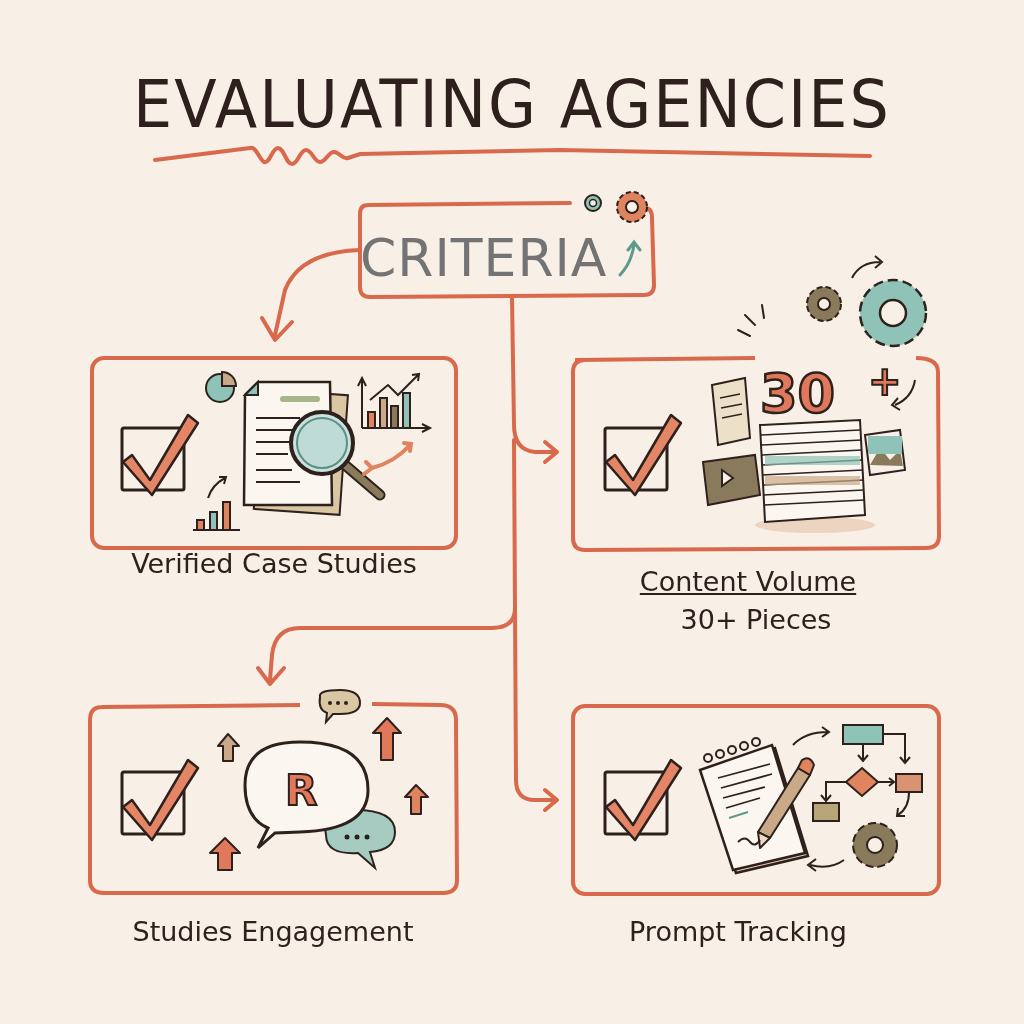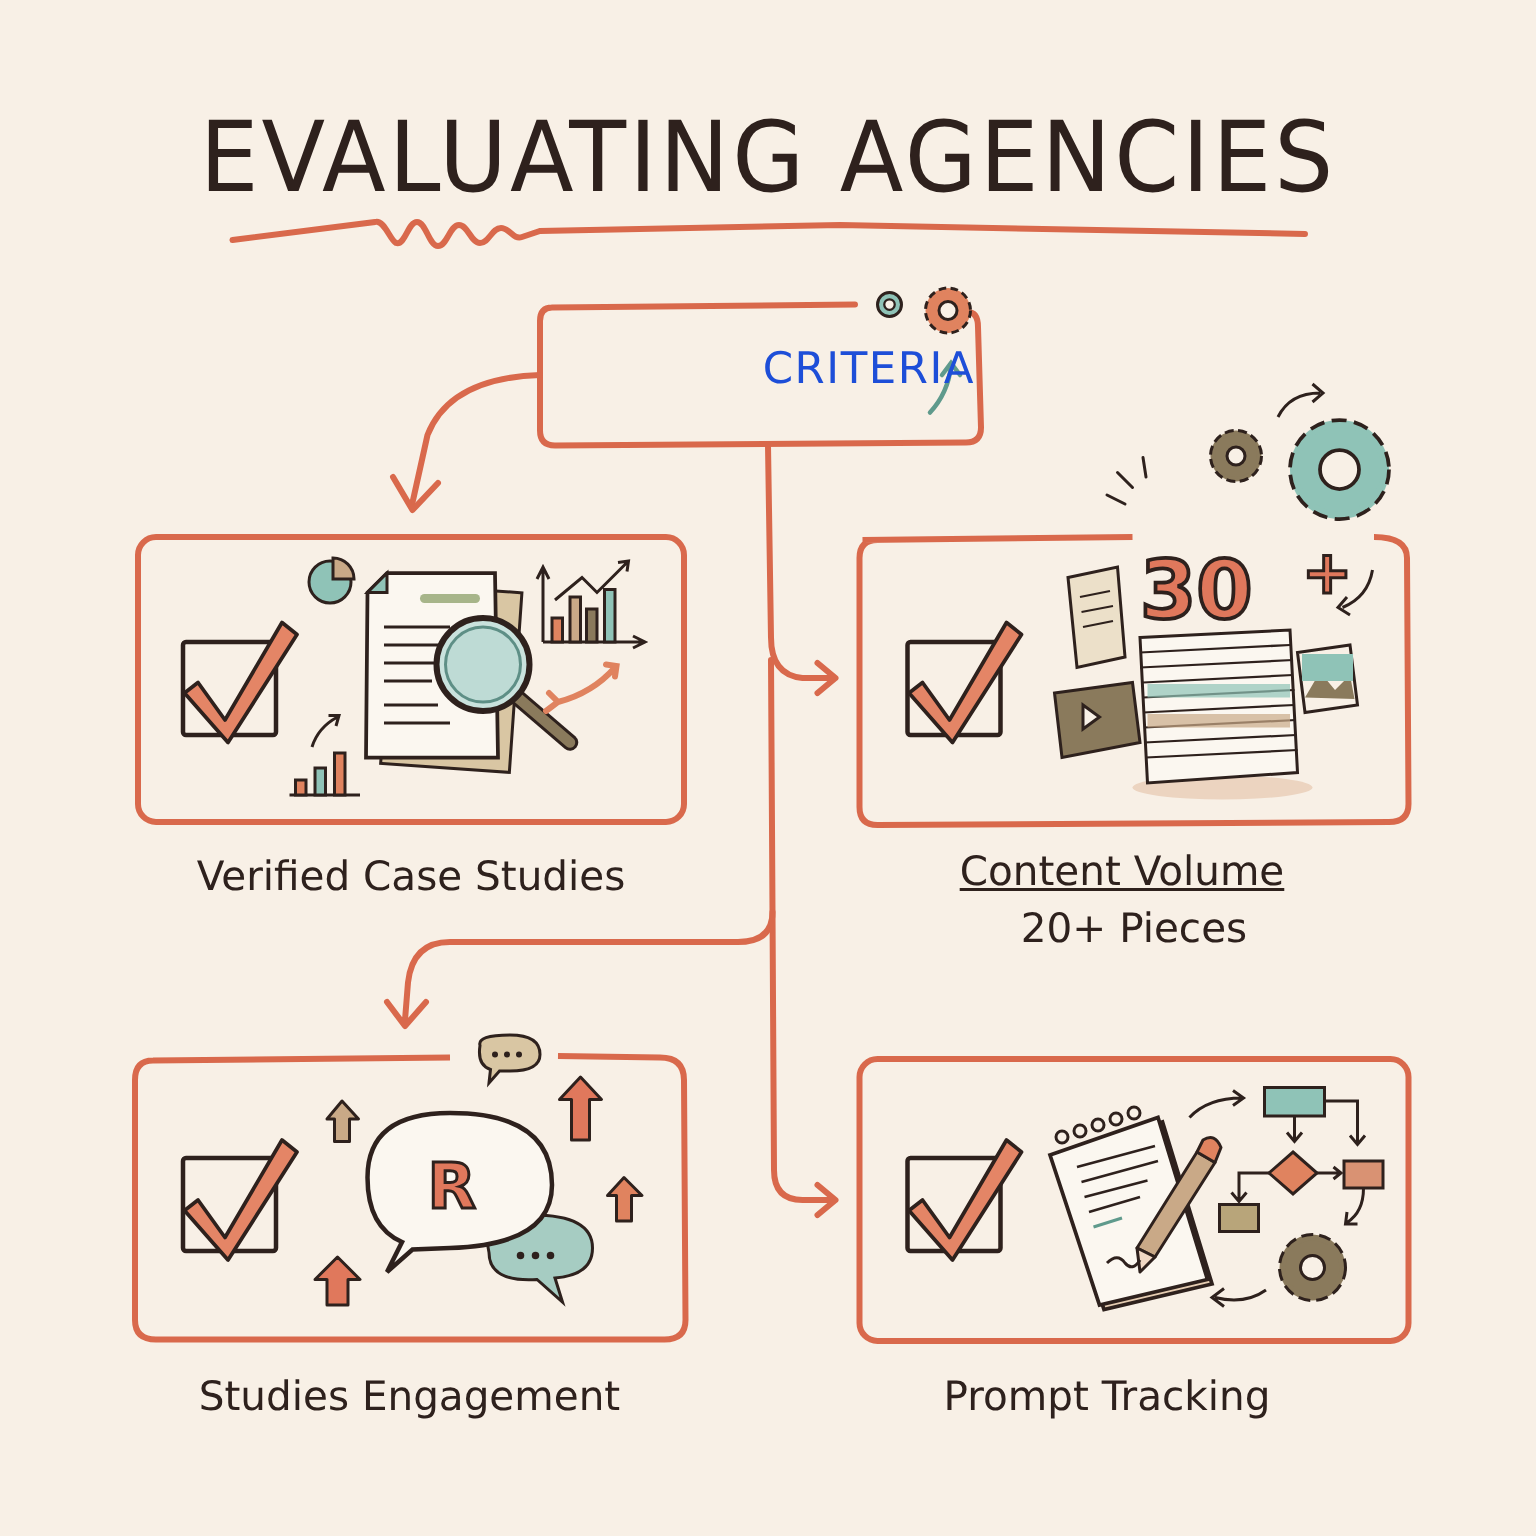--- a/index.html
+++ b/index.html
@@ -2,21 +2,21 @@
 <html><head>
 <meta charset="utf-8">
 <style>
   html, body { margin:0; padding:0; }
   body { width:1024px; height:1024px; background:#f8f0e6; position:relative; overflow:hidden;
          font-family:"DejaVu Sans", sans-serif; color:#2e211d; }
   .abs { position:absolute; }
   svg.layer { position:absolute; left:0; top:0; }
   .title { left:0; width:1024px; top:68px; text-align:center; font-size:62px; letter-spacing:2px;
            font-family:"DejaVu Sans", sans-serif; font-weight:normal; color:#2e211d; transform:scaleY(1.05); }
-  .criteria-text { left:360px; width:290px; top:228px; text-align:right; font-size:29px; letter-spacing:1px; color:#1d4ed8; }
+  .criteria-text { left:360px; width:290px; top:228px; text-align:left; font-size:52px; letter-spacing:1px; color:#737373; }
   .label { text-align:center; font-size:27px; color:#2e211d; line-height:40px; }
 </style>
 </head>
 <body>
 
 <div class="abs title">EVALUATING AGENCIES</div>
 
 <svg class="layer" width="1024" height="1024" viewBox="0 0 1024 1024">
 
   <path d="M155 160 L250 148 C256 146,260 160,264 162 C270 164,272 148,278 148 C284 148,286 164,292 164 C298 164,300 150,306 150 C312 150,314 162,320 162 C326 162,328 152,334 152 C340 152,342 160,348 158 L360 154 L560 150 L870 156" fill="none" stroke="#d9694c" stroke-width="4" stroke-linecap="round"></path>
@@ -222,17 +222,17 @@
   </g>
   <g transform="translate(875,845)">
     <circle r="22" fill="#8a7a5c" stroke="#2e211d" stroke-width="2" stroke-dasharray="8 4"></circle>
       <circle r="18" fill="#8a7a5c"></circle>
       <circle r="8" fill="#f8f0e6" stroke="#2e211d" stroke-width="2"></circle>
   </g>
 </svg>
 
 <div class="abs criteria-text">CRITERIA</div>
 
-<div class="abs label" style="left:92px; width:364px; top:565px;text-align:center;">Verified Case Studies</div>
+<div class="abs label" style="left:92px; width:364px; top:544px;text-align:center;">Verified Case Studies</div>
 <div class="abs label" style="left:565px; width:366px; top:562px;text-decoration:underline;">Content Volume</div>
-<div class="abs label" style="left:573px; width:366px; top:600px;">20+ Pieces</div>
+<div class="abs label" style="left:573px; width:366px; top:600px;">30+ Pieces</div>
 <div class="abs label" style="left:90px; width:366px; top:912px;">Studies Engagement</div>
 <div class="abs label" style="left:555px; width:366px; top:912px;">Prompt Tracking</div>
 
 </body></html>

